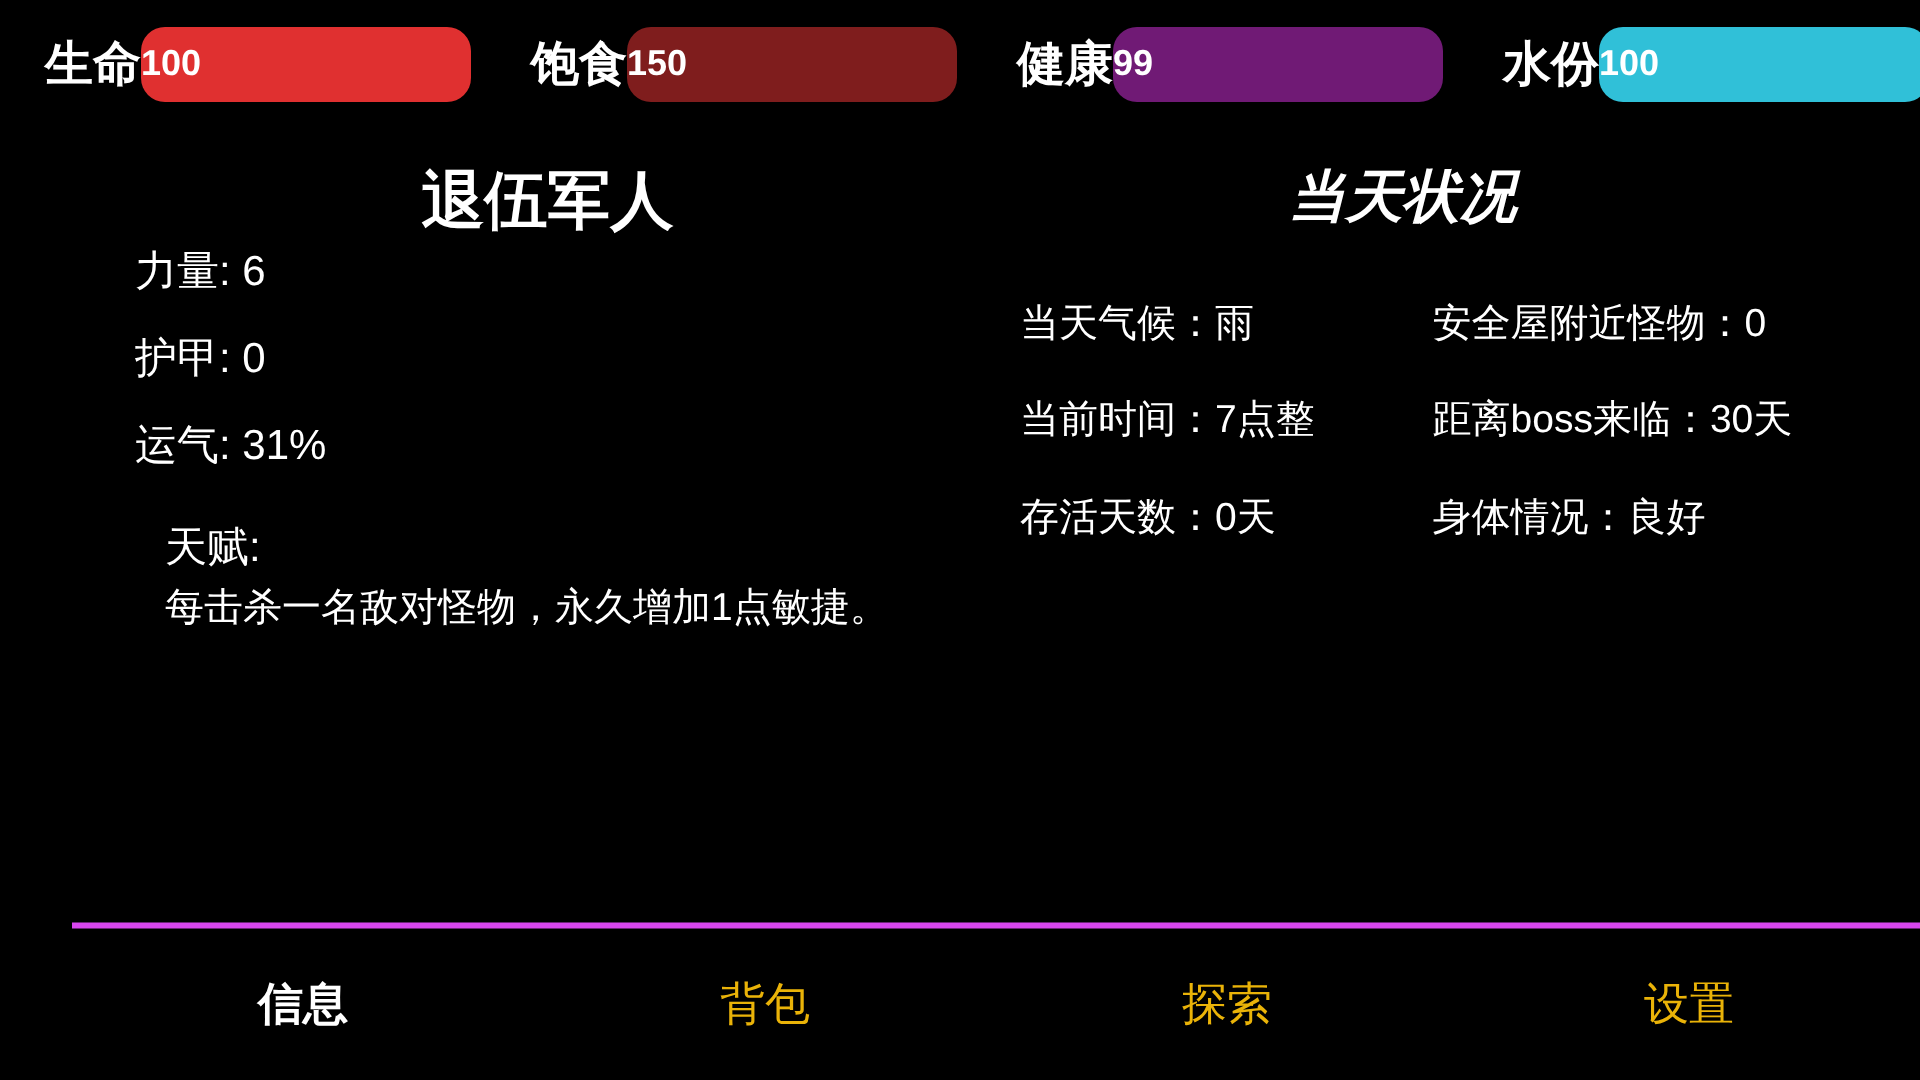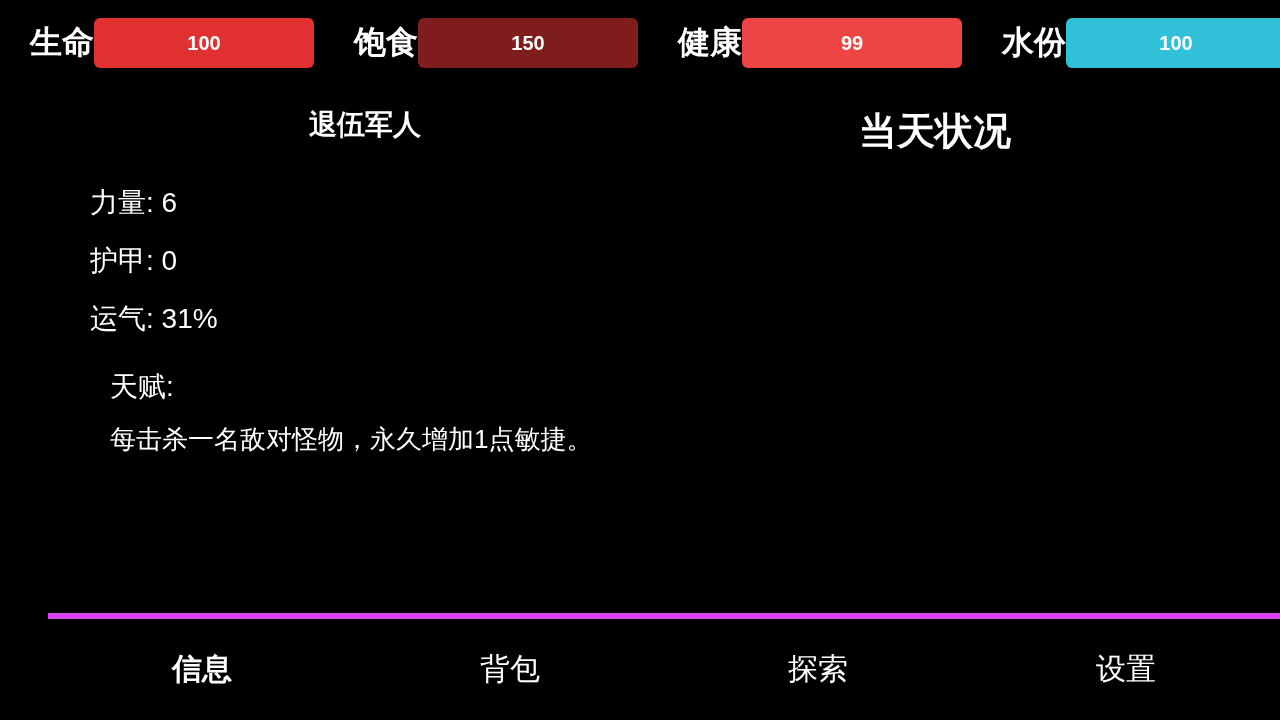--- a/index.html
+++ b/index.html
@@ -33,92 +33,92 @@
 
     .stat-label {
       font-size: 32px;
       font-weight: bold;
       white-space: nowrap;
     }
 
     .stat-bar {
       width: 220px;
       height: 50px;
-      border-radius: 6px;
+      border-radius: 16px;
       display: flex;
       align-items: center;
-      justify-content: center;
-      font-size: 20px;
+      justify-content: flex-start;
+      font-size: 24px;
       font-weight: bold;
       color: #fff;
     }
 
     .bar-red { background-color: #e03030; }
     .bar-orange { background-color: #7f1d1d; }
-    .bar-green { background-color: #ef4444; }
+    .bar-green { background-color: #701a75; }
     .bar-cyan { background-color: #30c0d8; }
 
     
     .main-content {
       display: flex;
       padding: 10px 30px;
       gap: 0;
     }
 
     
     .character-panel {
       flex: 1;
       padding: 10px 20px;
     }
 
     .character-title {
-      font-size: 28px;
+      font-size: 42px;
       font-weight: bold;
       text-align: center;
-      margin-bottom: 40px;
       padding-left: 60px;
     }
 
     .stats-grid {
       display: grid;
       grid-template-columns: 1fr;
       gap: 20px 40px;
       padding: 0 20px 20px 40px;
     }
 
     .stat-item {
       font-size: 28px;
     }
 
     .talent-section {
       padding: 10px 20px 10px 60px;
     }
 
     .talent-label {
       font-size: 28px;
-      margin-bottom: 14px;
+      margin-bottom: 1px;
     }
 
     .talent-desc {
       font-size: 26px;
       line-height: 1.5;
     }
 
     
     .daily-panel {
       flex: 1;
       padding: 10px 20px;
     }
 
     .daily-title {
       font-size: 38px;
       font-weight: bold;
       text-align: center;
       margin-bottom: 40px;
       padding-right: 20px;
+      font-style: italic;
     }
 
     .daily-grid {
       display: grid;
       grid-template-columns: 1fr 1fr;
       gap: 28px 20px;
       padding: 0 20px;
     }
 
     .daily-item {
@@ -126,32 +126,32 @@
       line-height: 1.4;
     }
 
     
     .bottom-nav {
       position: absolute;
       bottom: 0;
       left: 0;
       right: 0;
       display: flex;
-      border-top: 6px solid #d946ef;
+      border-top: 4px solid #d946ef;
       padding: 20px 0;
       margin-left: 48px;
     }
 
     .nav-item {
       flex: 1;
       text-align: center;
       font-size: 30px;
       cursor: pointer;
       padding: 10px;
-      color: #ffffff;
+      color: #eab308;
     }
 
     .nav-item.active {
       color: #fff;
       font-weight: bold;
     }
   </style>
 </head>
 <body>
 
@@ -198,20 +198,28 @@
 
     <div class="talent-section">
       <div class="talent-label">天赋:</div>
       <div class="talent-desc">每击杀一名敌对怪物，永久增加1点敏捷。</div>
     </div>
   </div>
 
   <div class="daily-panel">
     <div class="daily-title">当天状况</div>
 
+    <div class="daily-grid">
+      <div class="daily-item">当天气候：雨</div>
+      <div class="daily-item">安全屋附近怪物：0</div>
+      <div class="daily-item">当前时间：7点整</div>
+      <div class="daily-item">距离boss来临：30天</div>
+      <div class="daily-item">存活天数：0天</div>
+      <div class="daily-item">身体情况：良好</div>
+    </div>
   </div>
 
 </div>
 
 <div class="bottom-nav">
   <div class="nav-item active">
     <span>信息</span>
   </div>
   <div class="nav-item">
     <span>背包</span>

